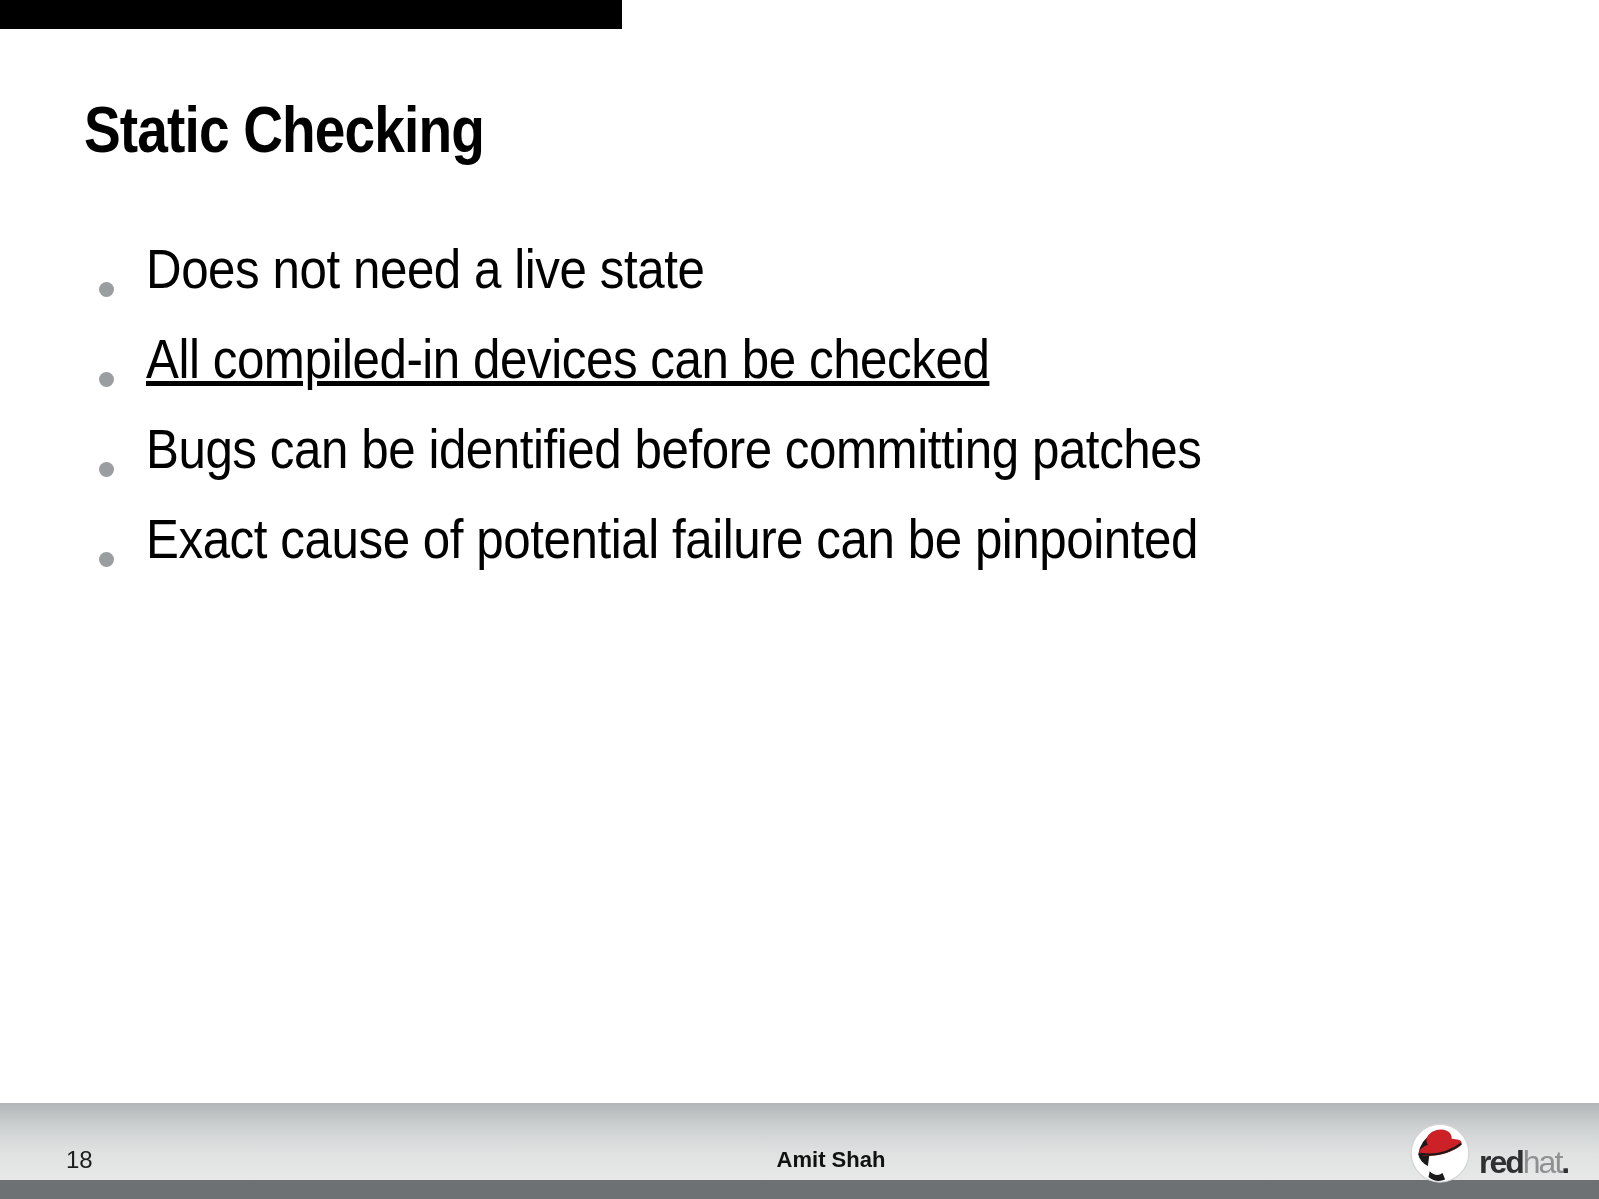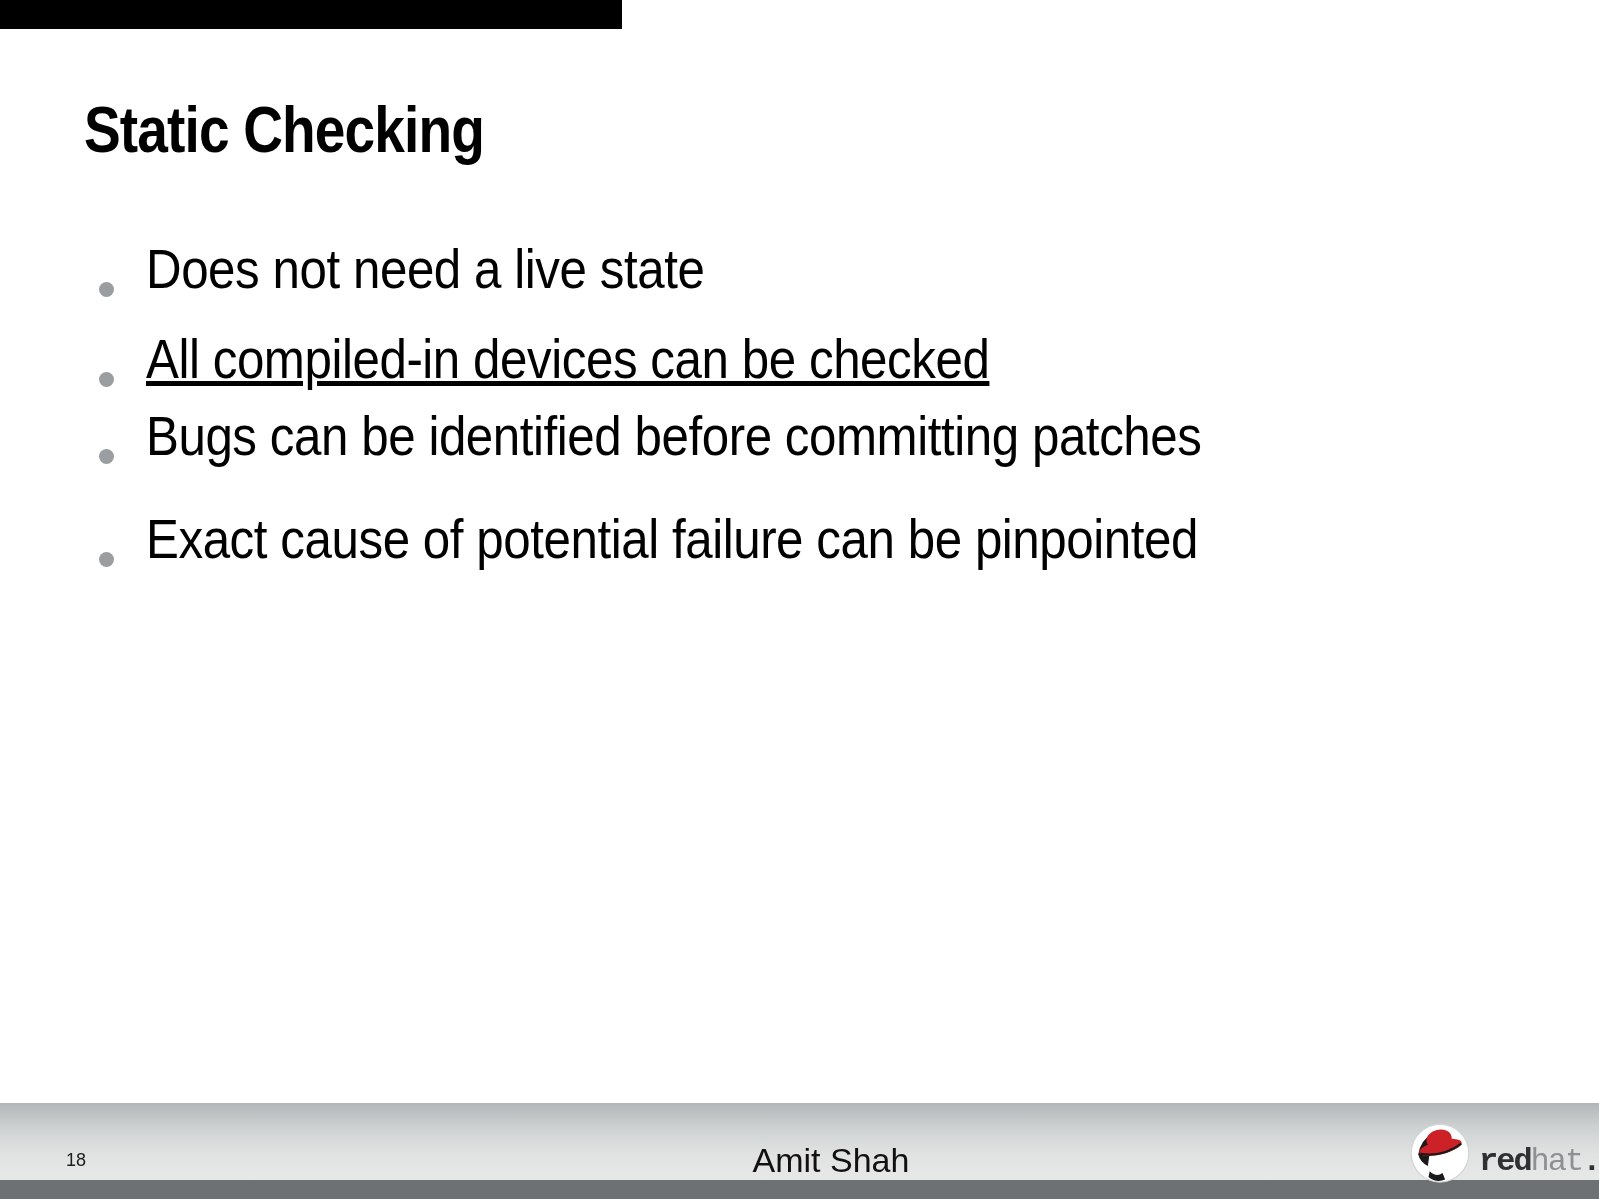--- a/index.html
+++ b/index.html
@@ -39,21 +39,21 @@
   }
   .bullet-item {
     position: absolute;
     left: 99px;
     height: 60px;
     display: flex;
     align-items: flex-end;
   }
   .bullet-item.b0 { top: 237px; }
   .bullet-item.b1 { top: 327px; text-decoration: underline; }
-  .bullet-item.b2 { top: 404px; }
+  .bullet-item.b2 { top: 417px; }
   .bullet-item.b3 { top: 507px; }
   .bullet-dot {
     width: 15px; height: 15px;
     border-radius: 50%;
     background: #9b9ea1;
     flex: 0 0 auto;
     margin-right: 32px;
     margin-top: 4px;
   }
   .bullet-text {
@@ -75,45 +75,44 @@
       var(--fg-bottom, #e7e8e8) 100%);
   }
   .bottom-strip {
     position: absolute; left: 0; top: 1180px;
     width: 1599px; height: 19px;
     background: #6e7173;
   }
 
   .page-number {
     position: absolute; left: 66px; top: 1146px;
-    font-size: 18px; line-height: 28px;
+    font-size: 24px; line-height: 28px;
     color: #1c1c1c;
   }
   .footer-author {
     position: absolute; left: 831px; top: 1146px;
     transform: translateX(-50%);
-    font-size: 34px; line-height: 28px;
-    font-weight: normal;
+    font-size: 22px; line-height: 28px;
+    font-weight: bold;
     color: #111;
     white-space: nowrap;
   }
 
   .redhat-logo {
     position: absolute; left: 1408px; top: 1119px;
     display: flex; align-items: center;
   }
   .shadowman { width: 64px; height: 66px; display: block; }
   .logo-text {
     margin-left: 7px;
     margin-top: 20px;
     font-size: 32px;
     letter-spacing: -2px;
     line-height: 1;
     white-space: nowrap;
-    font-family: Liberation Mono, monospace;
   }
   .logo-red    { font-weight: bold; color: #2f3031; }
   .logo-hat    { font-weight: normal; color: #8e9192; }
   .logo-period { font-weight: bold; color: #2f3031; }
 </style>
 </head>
 <body style="--fg-top: #b2b6b8; --fg-bottom: #e7e8e8;">
 
 <div class="top-black-bar" style="background: rgb(0, 0, 0);"></div>
 

